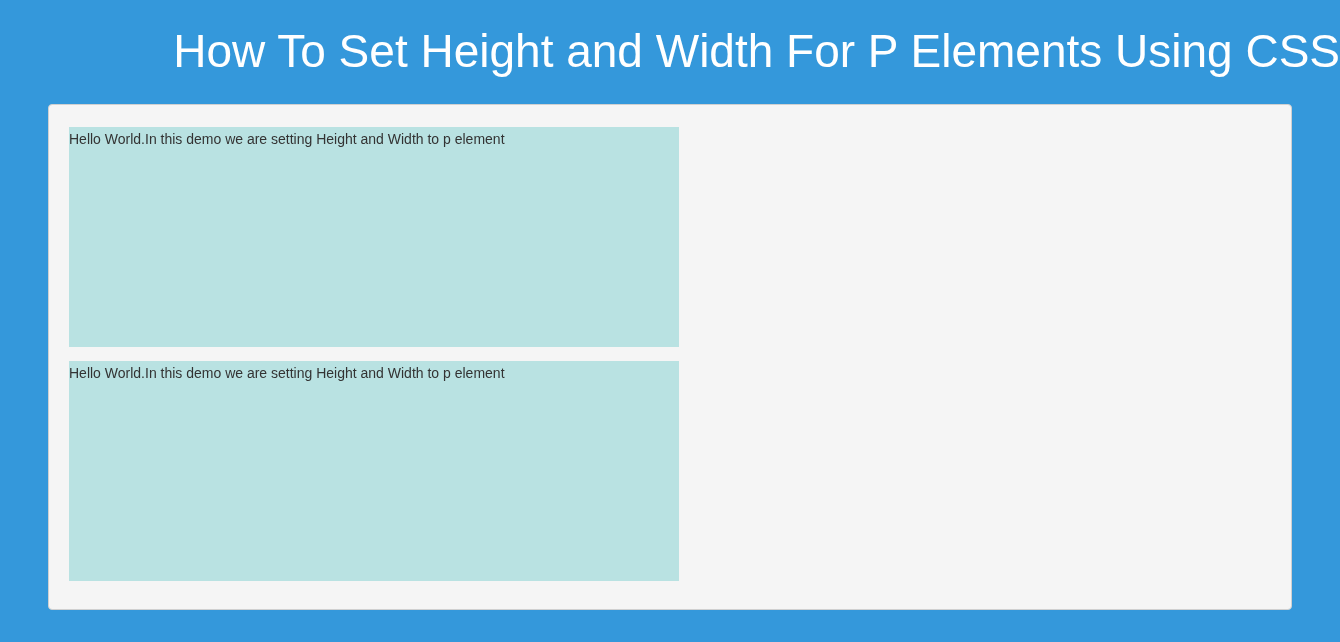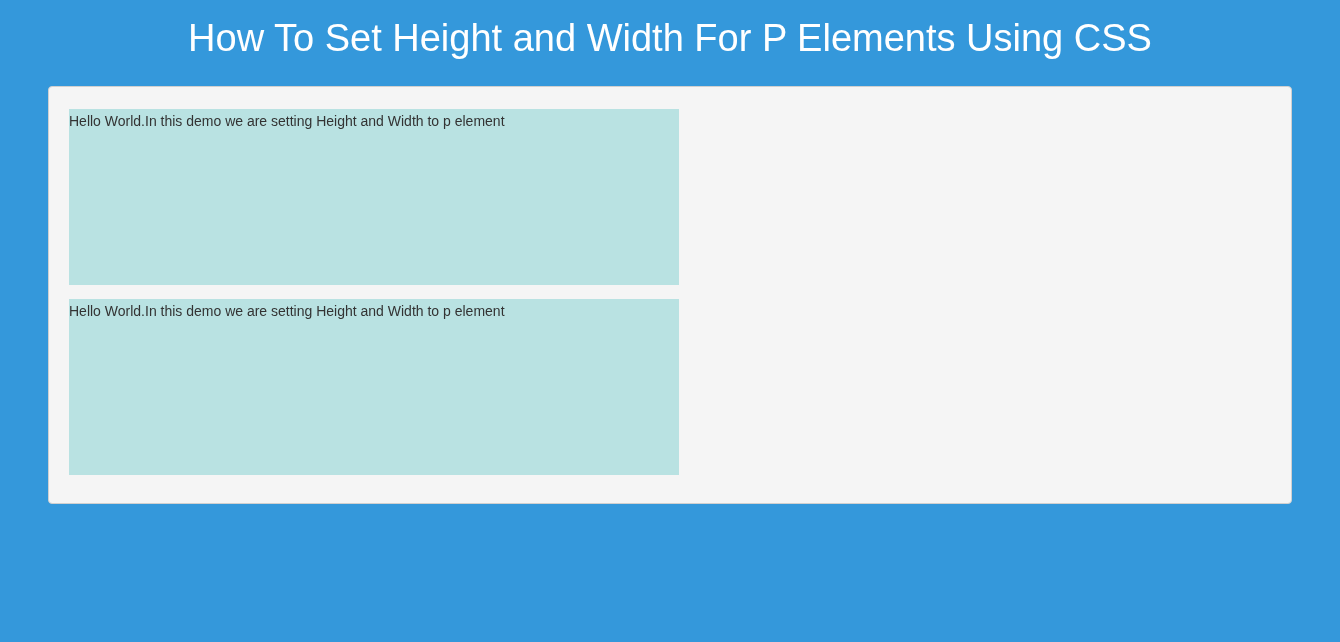--- a/index.html
+++ b/index.html
@@ -9,35 +9,35 @@
     }
     body {
       width: 1340px;
       height: 642px;
       background: #3498db;
       font-family: Arial, Helvetica, sans-serif;
       overflow: hidden;
     }
     .page-title {
       color: #ffffff;
-      text-align: center;
-      font-size: 38px;
+      text-align: right;
+      font-size: 46px;
       font-weight: 400;
-      padding: 17px 0 26px 0;
+      padding: 24px 0 26px 0;
     }
     .content-panel {
       background: #f5f5f5;
       margin: 0 48px;
       padding: 22px 20px 28px 20px;
       border-radius: 4px;
       border: 1px solid #d0d0d0;
     }
     .demo-paragraph {
       background: #b9e2e2;
-      height: 176px;
+      height: 220px;
       width: 610px;
       font-size: 14px;
       color: #333;
       line-height: 1.5;
       margin-bottom: 14px;
       padding: 2px 0 0 0;
     }
     .demo-paragraph:last-child {
       margin-bottom: 0;
     }

